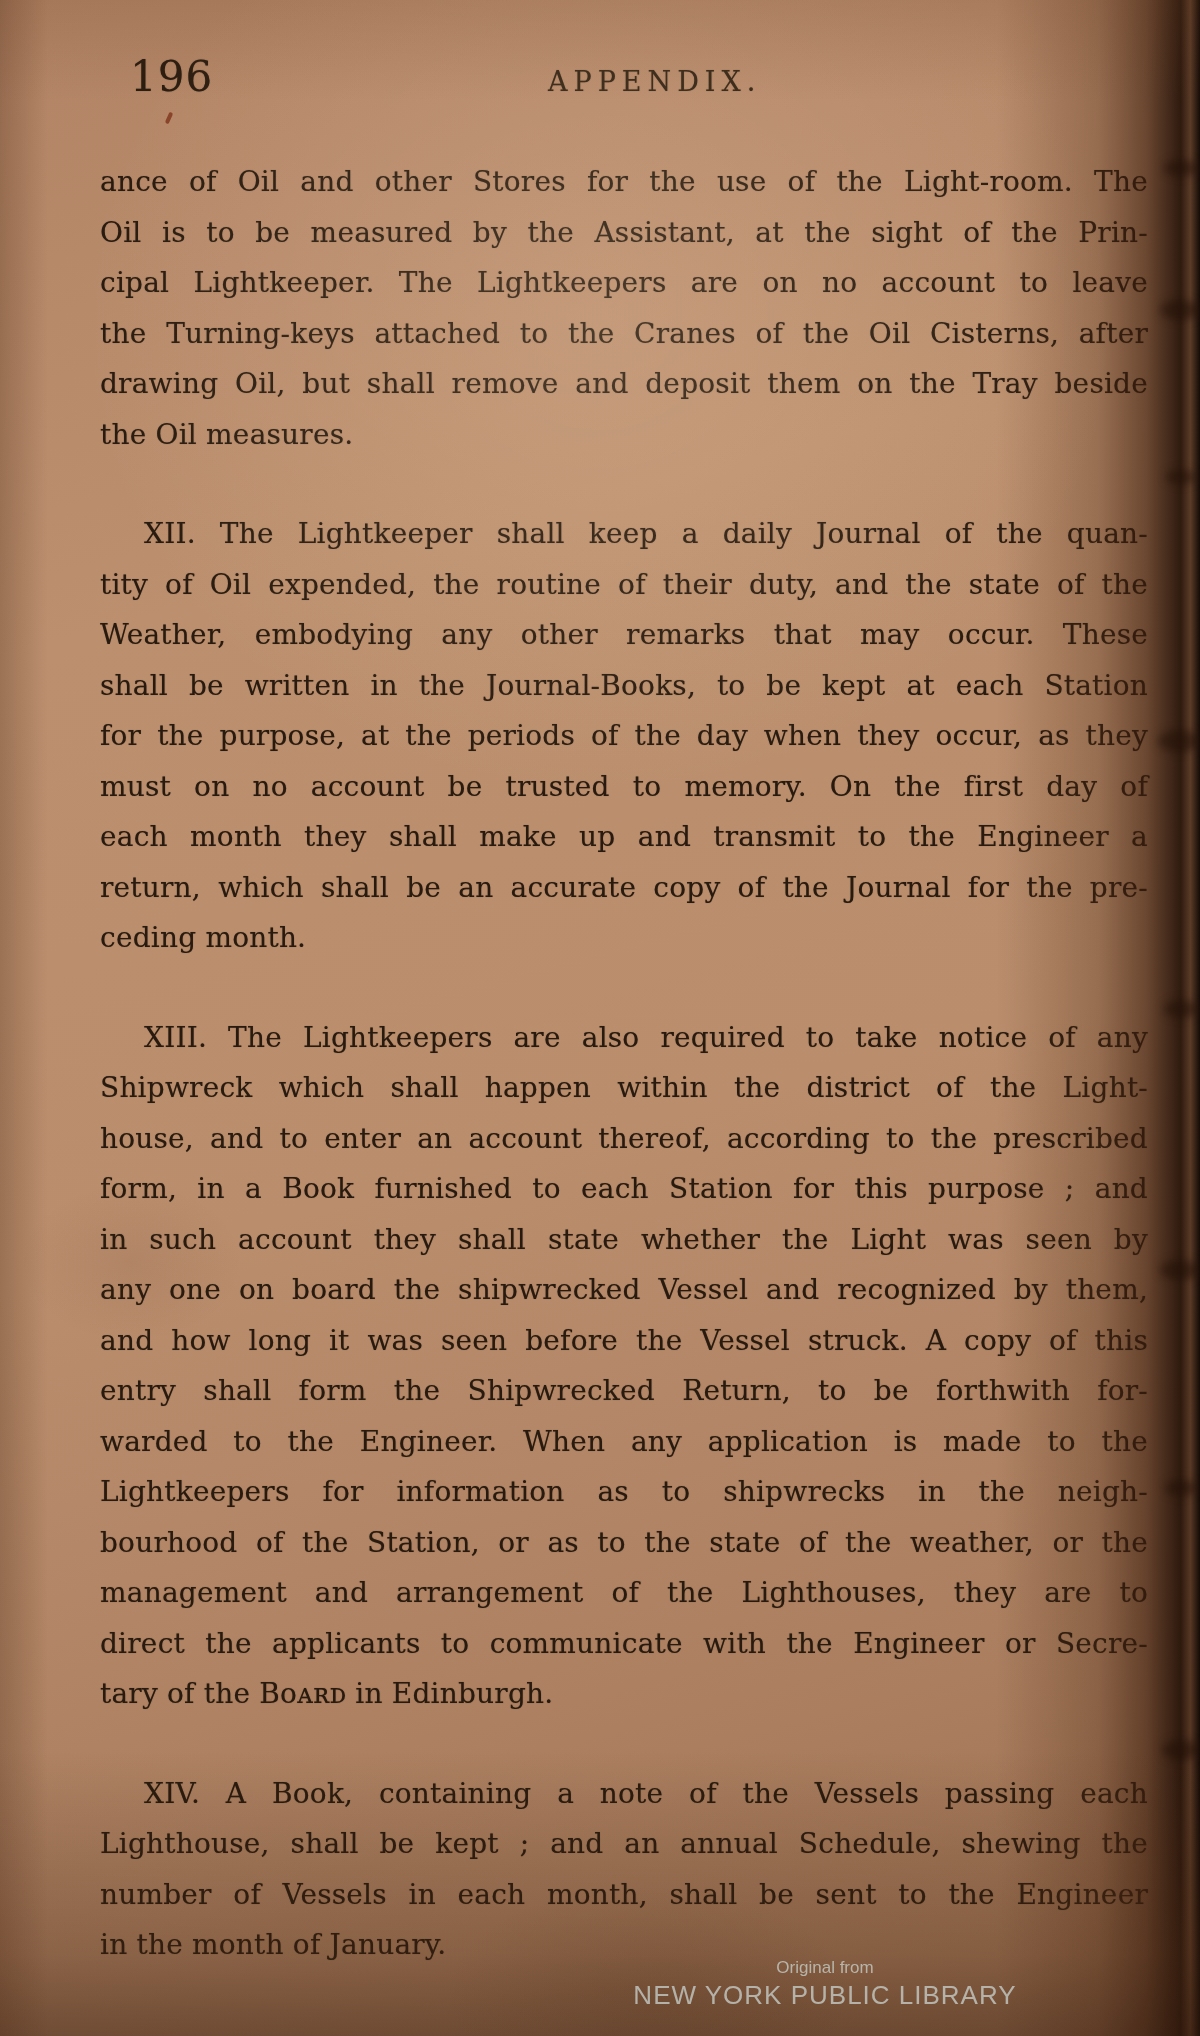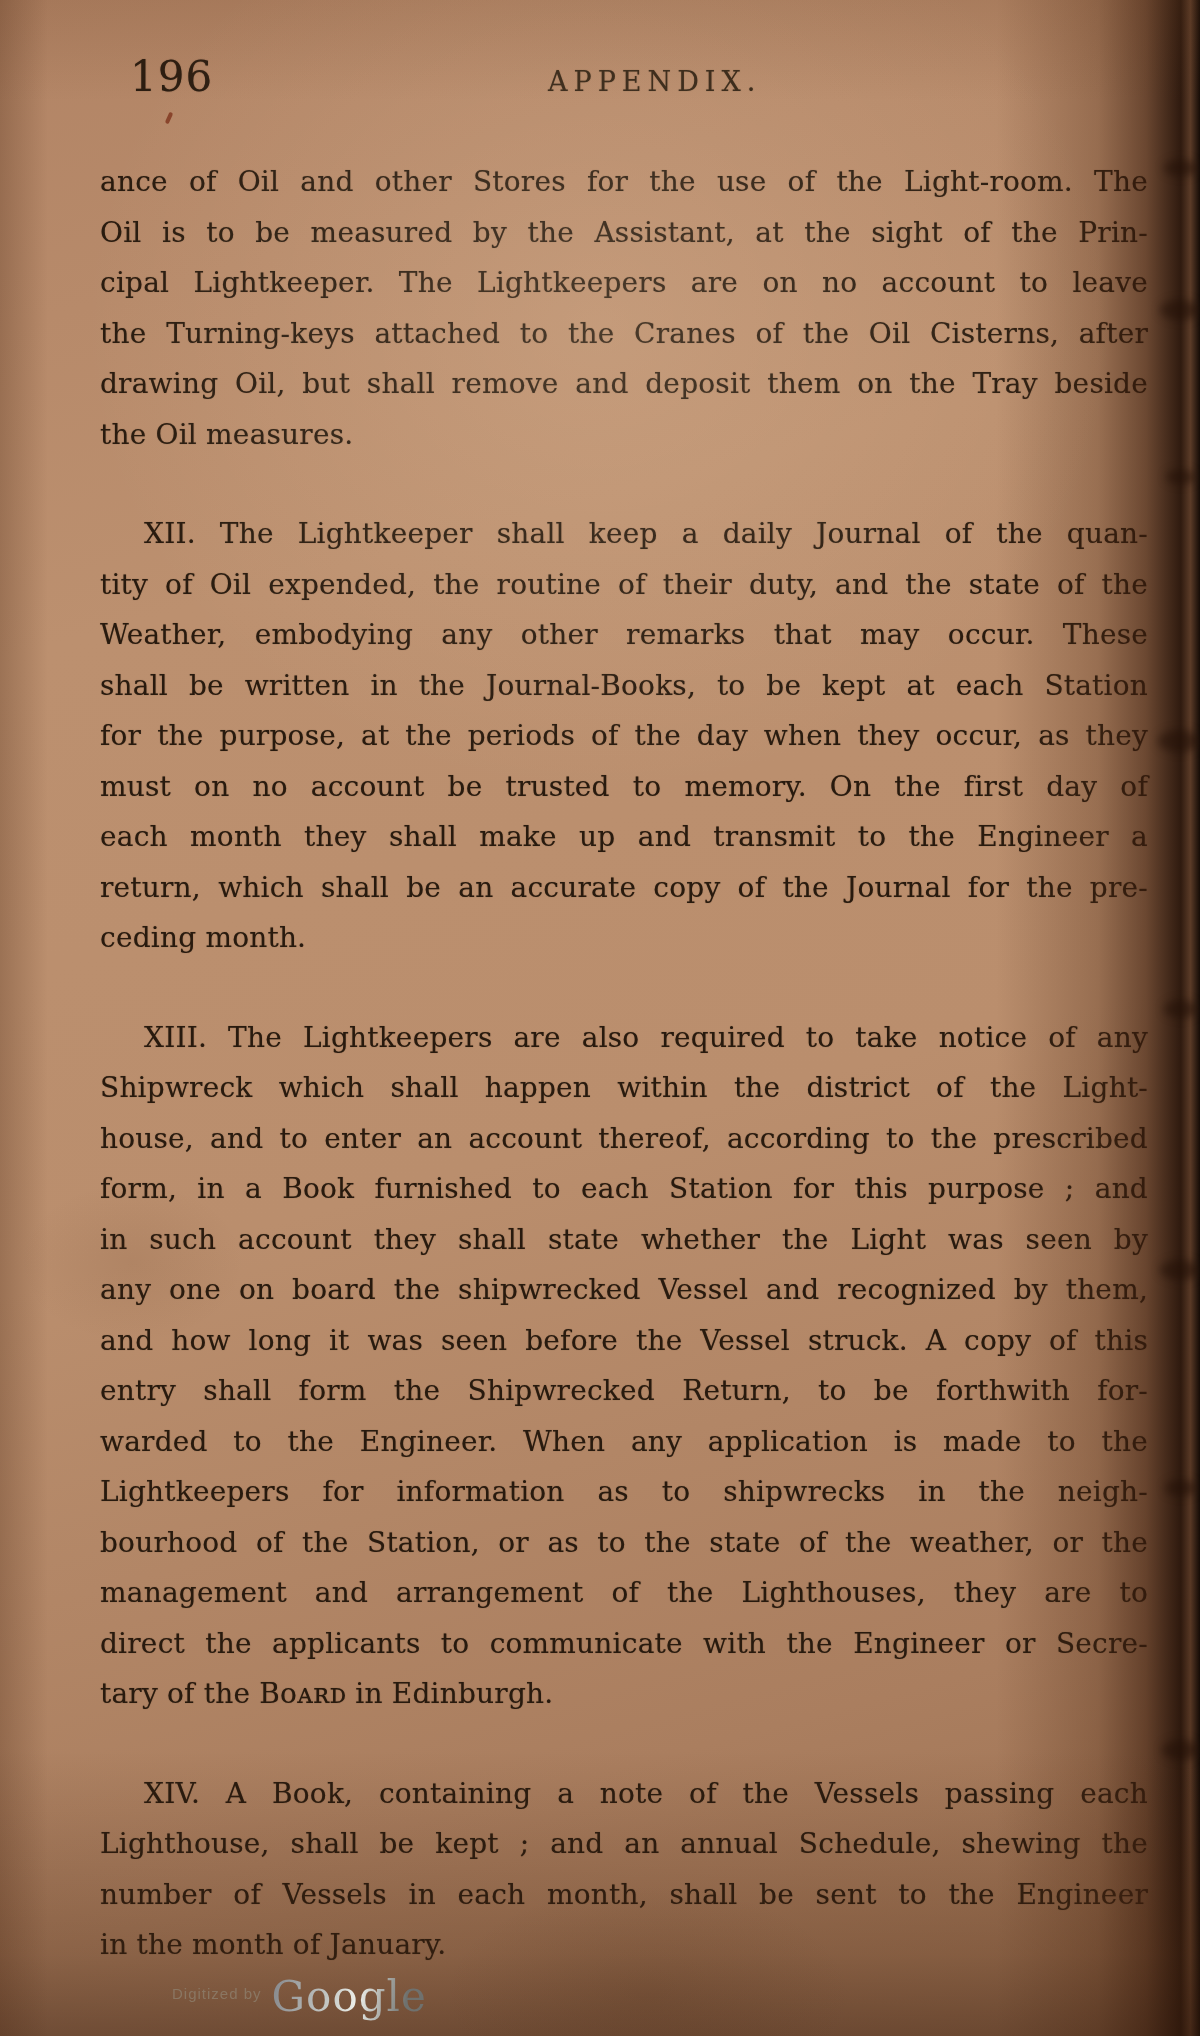--- a/index.html
+++ b/index.html
@@ -183,22 +183,23 @@
         <div class="line last">tary of the Boᴀʀᴅ in Edinburgh.</div>
       </div>
     <div class="para indent">
         <div class="line first">XIV. A Book, containing a note of the Vessels passing each</div>
         <div class="line">Lighthouse, shall be kept ; and an annual Schedule, shewing the</div>
         <div class="line">number of Vessels in each month, shall be sent to the Engineer</div>
         <div class="line last">in the month of January.</div>
       </div>
   </div>
 
-  <div class="google-mark">
-    <span class="digitized-by">Digitized by</span><span class="google-logo">Google</span>
+  <div class="nypl-mark">
+    <div class="original-from">Original from</div>
+    <div class="library-name">NEW YORK PUBLIC LIBRARY</div>
   </div>
 
   <div class="vignette"></div>
 
   <div class="edge-mark" style="right:2px;  top:160px;  width:34px; height:16px;"></div>
   <div class="edge-mark" style="right:0px;  top:300px;  width:40px; height:20px;"></div>
   <div class="edge-mark" style="right:4px;  top:470px;  width:30px; height:14px;"></div>
   <div class="edge-mark" style="right:0px;  top:730px;  width:42px; height:22px;"></div>
   <div class="edge-mark" style="right:2px;  top:1000px; width:34px; height:18px;"></div>
   <div class="edge-mark" style="right:0px;  top:1260px; width:40px; height:20px;"></div>

